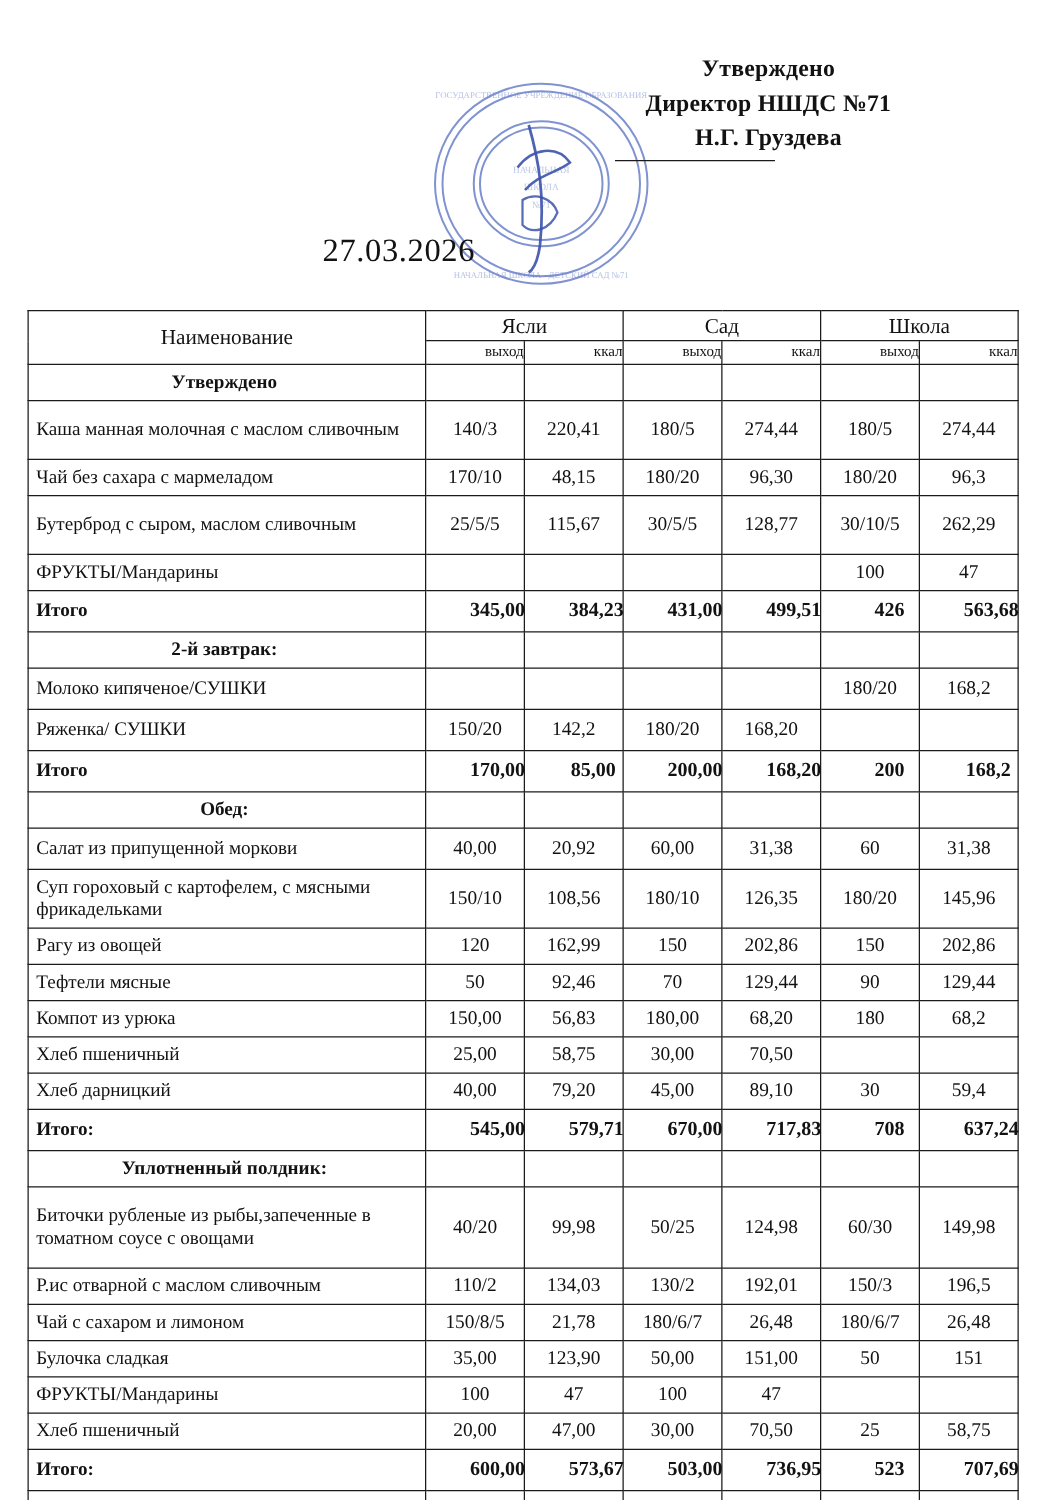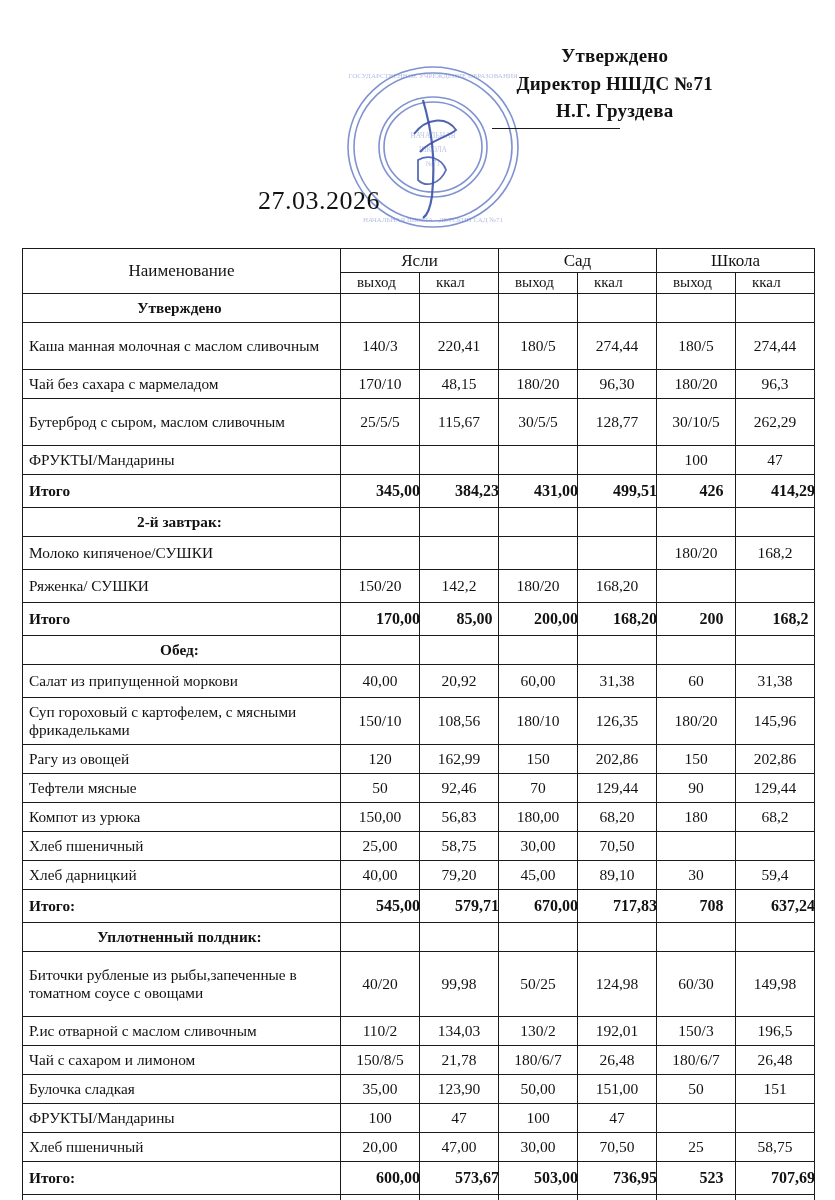--- a/index.html
+++ b/index.html
@@ -65,21 +65,21 @@
   td,th{
     border:1px solid #1b1b1b;
     padding:1px 4px;
     vertical-align:middle;
     font-weight:normal;
   }
   col.c-name{width:318px;}
   col.c-num{width:79px;}
 
   .hdr-group{text-align:center;font-size:17px;padding:2px 0 1px;}
-  .hdr-sub{text-align:left;font-size:15px;padding:1px 16px 2px;}
+  .hdr-sub{text-align:right;font-size:12px;padding:1px 0 2px;}
   .hdr-name{text-align:center;font-size:17px;}
 
   td.name{text-align:left;padding-left:6px;line-height:1.18;}
   td.num{text-align:center;font-size:15.5px;}
   tr.section td.name{font-weight:bold;text-align:center;padding-left:0;}
   tr.total td{font-weight:bold;}
   tr.total td.name{text-align:left;padding-left:6px;}
   tr.total td.num{font-size:16px;padding-left:35px;}
   tr.grand td{font-weight:bold;}
   tr.grand td.name{text-align:left;padding-left:6px;}
@@ -199,21 +199,21 @@
             <td class="num">100</td>
             <td class="num">47</td>
           </tr>
           <tr class="total">
             <td class="name mid">Итого</td>
             <td class="num">345,00</td>
             <td class="num">384,23</td>
             <td class="num">431,00</td>
             <td class="num">499,51</td>
             <td class="num">426</td>
-            <td class="num">414,29</td>
+            <td class="num">563,68</td>
           </tr>
           <tr class="section">
             <td class="name reg">2-й завтрак:</td>
             <td class="num"></td>
             <td class="num"></td>
             <td class="num"></td>
             <td class="num"></td>
             <td class="num"></td>
             <td class="num"></td>
           </tr>

